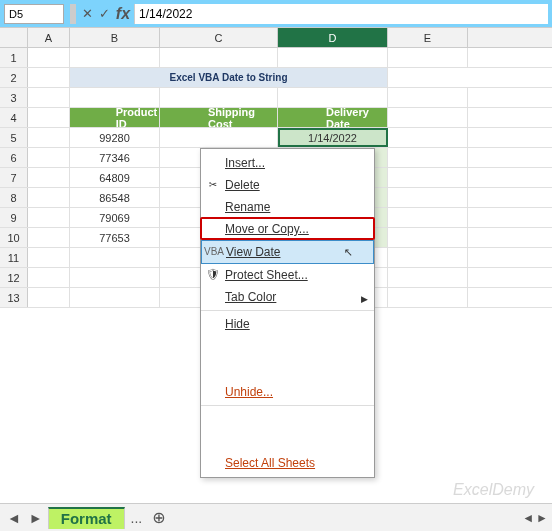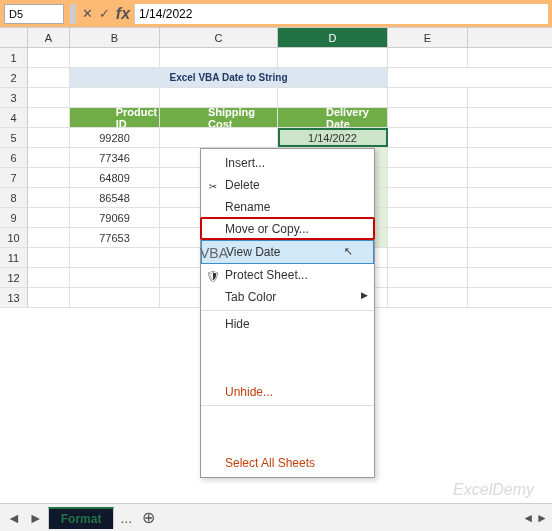--- a/index.html
+++ b/index.html
@@ -12,21 +12,21 @@
       overflow: hidden;
       position: relative;
     }
 
     
     .formula-bar {
       display: flex;
       align-items: center;
       height: 28px;
       border-bottom: 1px solid #ccc;
-      background: #fdba74;
+      background: #7dd3fc;
       padding: 0 4px;
       gap: 4px;
     }
     .cell-ref-box {
       width: 60px;
       height: 20px;
       border: 1px solid #aaa;
       font-size: 11px;
       padding: 0 4px;
       display: flex;
@@ -173,22 +173,23 @@
       z-index: 100;
       padding: 3px 0;
     }
     .menu-item {
       padding: 4px 24px;
       cursor: pointer;
       font-size: 12px;
       color: #333;
       position: relative;
       display: flex;
-      align-items: flex-start;
+      align-items: flex-end;
       gap: 6px;
+      text-decoration: underline;
     }
     .menu-item.highlighted {
       background: #d0e8f8;
       border: 1px solid #3c8dc9;
     }
     .menu-item.disabled {
       color: #c2410c;
       margin-top: 46px;
     }
     .menu-item .menu-icon {
@@ -240,24 +241,24 @@
     }
     .tab-nav span {
       cursor: pointer;
       padding: 0 3px;
     }
     .sheet-tab {
       height: 22px;
       padding: 0 12px;
       border: 1px solid #ccc;
       border-bottom: none;
-      background: #0f172a;
-      display: flex;
-      align-items: center;
-      font-size: 12px;
+      background: #bef264;
+      display: flex;
+      align-items: center;
+      font-size: 15px;
       cursor: pointer;
       color: #217346;
       font-weight: 600;
       border-top: 2px solid #217346;
     }
     .tab-ellipsis {
       font-size: 14px;
       color: #555;
       padding: 0 4px;
       cursor: pointer;
@@ -447,21 +448,21 @@
     <span class="menu-icon" style="font-size:10px;">✂</span>
     <span>Delete</span>
   </div>
   <div class="menu-item">
     <span>Rename</span>
   </div>
   <div class="menu-item">
     <span>Move or Copy...</span>
   </div>
   <div class="menu-item highlighted">
-    <span class="menu-icon" style="font-size:14px;color:#666;">VBA</span>
+    <span class="menu-icon" style="font-size:10px;color:#666;">VBA</span>
     <span>View Date</span>
     <span class="cursor-indicator">↖</span>
   </div>
   <div class="menu-item">
     <span class="menu-icon" style="font-size:11px;">🛡</span>
     <span>Protect Sheet...</span>
   </div>
   <div class="menu-item has-submenu">
     <span>Tab Color</span>
   </div>

